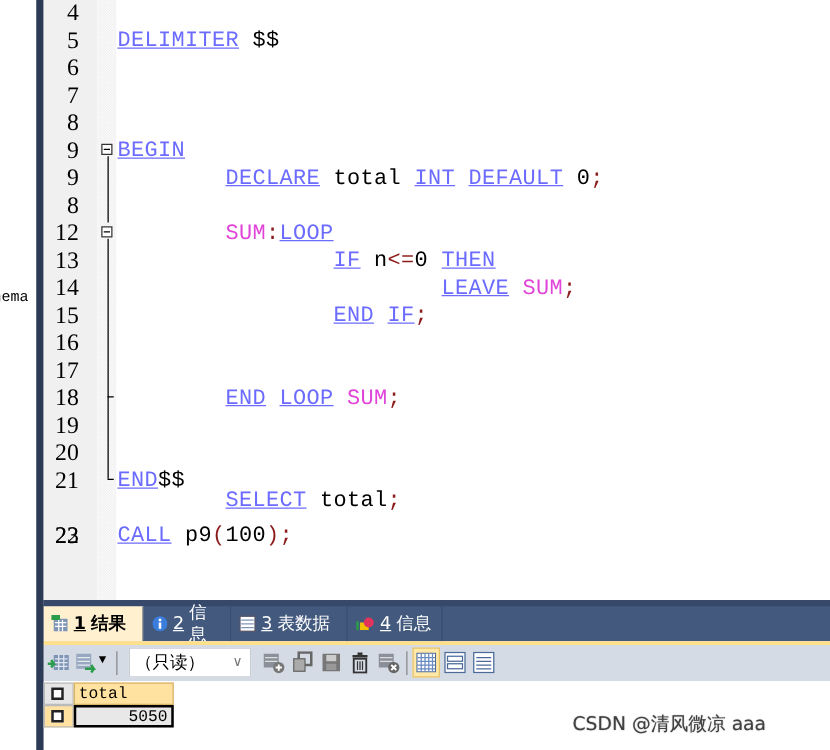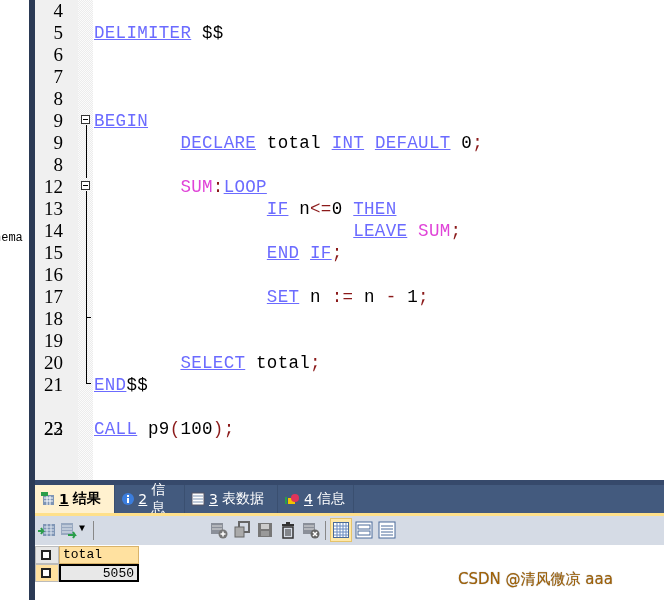--- a/index.html
+++ b/index.html
@@ -30,21 +30,21 @@
   .tab .num { text-decoration:underline; }
   .yellow-line { position:absolute; left:35px; top:513px; width:629px; height:3px; background:#ffe08a; }
   .toolbar { position:absolute; left:35px; top:516px; width:629px; height:29px; background:#d5dbe5; }
   .tb-icon { position:absolute; top:5px; width:18px; height:18px; }
   .ro-select { position:absolute; left:68px; top:2px; width:98px; height:24px; background:#fff; border:1px solid #c8ccd4; box-sizing:border-box; font-family:"DejaVu Sans", sans-serif; font-size:14px; line-height:22px; padding-left:4px; color:#000; }
   .ro-select .chev { position:absolute; right:6px; top:0; color:#777; font-size:11px; }
   .tb-sep { position:absolute; top:5px; width:1px; height:19px; background:#888; }
   .grid { position:absolute; left:35px; top:545px; width:629px; height:55px; background:#fff; }
   .gcell { position:absolute; box-sizing:border-box; font-family:"Liberation Mono", monospace; font-size:13px; line-height:16px; }
   .chk { width:10px; height:10px; border:2px solid #222; background:#fff; position:absolute; left:5px; top:3px; box-sizing:border-box; }
-  .watermark { position:absolute; left:458px; top:570px; font-family:"DejaVu Sans", sans-serif; font-size:15px; color:#a16207; text-shadow:0 0 1px #888; }
+  .watermark { position:absolute; left:458px; top:570px; font-family:"DejaVu Sans", sans-serif; font-size:15px; color:#404040; text-shadow:0 0 1px #888; }
 </style>
 </head>
 <body>
 
 <div class="left-pane">
   <span class="schema-text">nema</span>
 </div>
 <div class="splitter"></div>
 
 <div class="editor">
@@ -57,24 +57,24 @@
       <div class="line" style="top: 66px;"><span class="ln">7</span></div>
       <div class="line" style="top: 88px;"><span class="ln">8</span><span class="code" style="tab-size: 4;"></span></div>
       <div class="line" style="top: 110px;"><span class="ln">9</span><span class="code" style="tab-size: 4;"><span class="kw">BEGIN</span></span></div>
       <div class="line" style="top: 132px;"><span class="ln">9</span><span class="code" style="tab-size: 4;"><span>		</span><span class="kw">DECLARE</span><span> total </span><span class="kw">INT</span><span> </span><span class="kw">DEFAULT</span><span> 0</span><span class="op">;</span></span></div>
       <div class="line" style="top: 154px;"><span class="ln">8</span><span class="code" style="tab-size: 4;"></span></div>
       <div class="line" style="top: 176px;"><span class="ln">12</span><span class="code" style="tab-size: 4;"><span>		</span><span class="lbl">SUM</span><span class="op">:</span><span class="kw">LOOP</span></span></div>
       <div class="line" style="top: 198px;"><span class="ln">13</span><span class="code" style="tab-size: 4;"><span>				</span><span class="kw">IF</span><span> n</span><span class="op">&lt;=</span><span>0 </span><span class="kw">THEN</span></span></div>
       <div class="line" style="top: 220px;"><span class="ln">14</span><span class="code" style="tab-size: 4;"><span>						</span><span class="kw">LEAVE</span><span> </span><span class="lbl">SUM</span><span class="op">;</span></span></div>
       <div class="line" style="top: 242px;"><span class="ln">15</span><span class="code" style="tab-size: 4;"><span>				</span><span class="kw">END</span><span> </span><span class="kw">IF</span><span class="op">;</span></span></div>
       <div class="line" style="top: 264px;"><span class="ln">16</span></div>
-      <div class="line" style="top: 286px;"><span class="ln">17</span><span class="code" style="tab-size: 4;"><span>				</span><span class="kw">SET</span><span> n </span><span class="op">:=</span><span> n </span><span class="op">-</span><span> 1</span><span class="op">;</span></span></div>
-      <div class="line" style="top: 308px;"><span class="ln">18</span></div>
+      <div class="line" style="top: 286px;"><span class="ln">17</span></div>
+      <div class="line" style="top: 308px;"><span class="ln">18</span><span class="code" style="tab-size: 4;"><span>		</span><span class="kw">END</span><span> </span><span class="kw">LOOP</span><span> </span><span class="lbl">SUM</span><span class="op">;</span></span></div>
       <div class="line" style="top: 330px;"><span class="ln">19</span><span class="code" style="tab-size: 4;"></span></div>
-      <div class="line" style="top: 352px;"><span class="ln">20</span><span class="code" style="tab-size: 4;"><span>		</span><span class="kw">SELECT</span><span> total</span><span class="op">;</span></span></div>
+      <div class="line" style="top: 352px;"><span class="ln">20</span><span class="code" style="tab-size: 4; margin-top: 38px;"><span>		</span><span class="kw">SELECT</span><span> total</span><span class="op">;</span></span></div>
       <div class="line" style="top: 374px;"><span class="ln">21</span><span class="code" style="tab-size: 4;"><span class="kw">END</span><span>$$</span></span></div>
       <div class="line" style="top: 418px;"><span class="ln">22</span><span class="code" style="tab-size: 4;"></span></div>
       <div class="line" style="top: 418px;"><span class="ln">23</span><span class="code" style="tab-size: 4; text-align: right;"><span class="kw">CALL</span><span> p9</span><span class="op">(</span><span>100</span><span class="op">)</span><span class="op">;</span></span></div>
     </div>
   <div class="fold-btn" style="top:115px"></div>
   <div class="fold-line" style="top:125px;height:53px"></div>
   <div class="fold-btn" style="top:181px"></div>
   <div class="fold-line" style="top:191px;height:192px"></div>
   <div class="fold-tick" style="top:317px"></div>
   <div class="fold-tick" style="top:383px"></div>
@@ -125,20 +125,24 @@
       <path d="M6 6h10M6 9h10M6 12h10M9 3v12M13 3v12" stroke="#dfe6f0"></path>
       <path d="M0 10h5l-2-3M5 10l-2 3" stroke="#2a9d4a" stroke-width="2" fill="none"></path>
     </svg>
   <svg class="tb-icon" style="left:25px" viewBox="0 0 18 18">
       <rect x="1" y="2" width="12" height="12" fill="#98a8c0"></rect>
       <path d="M2 5h10M2 8h10M2 11h10" stroke="#e5eaf1"></path>
       <path d="M8 14h7l-2-3M15 14l-2 3" stroke="#2a9d4a" stroke-width="2" fill="none"></path>
     </svg>
   <span style="position:absolute;left:44px;top:7px;font-size:10px;color:#000">▼</span>
   <div class="tb-sep" style="left:58px"></div>
+  <div class="ro-select">
+    <span>（只读）</span>
+    <span class="chev">∨</span>
+  </div>
   <svg class="tb-icon" style="left:175px" viewBox="0 0 18 18">
       <rect x="1" y="2" width="12" height="11" fill="#8a8f99"></rect>
       <path d="M2 5h10M2 8h10" stroke="#ddd"></path>
       <circle cx="13" cy="13" r="4.5" fill="#777"></circle>
       <path d="M13 10.5v5M10.5 13h5" stroke="#fff" stroke-width="1.5"></path>
     </svg>
   <svg class="tb-icon" style="left:198px" viewBox="0 0 18 18">
       <rect x="6" y="1" width="10" height="10" fill="none" stroke="#666" stroke-width="2"></rect>
       <rect x="2" y="6" width="9" height="10" fill="#aaa" stroke="#666"></rect>
     </svg>

